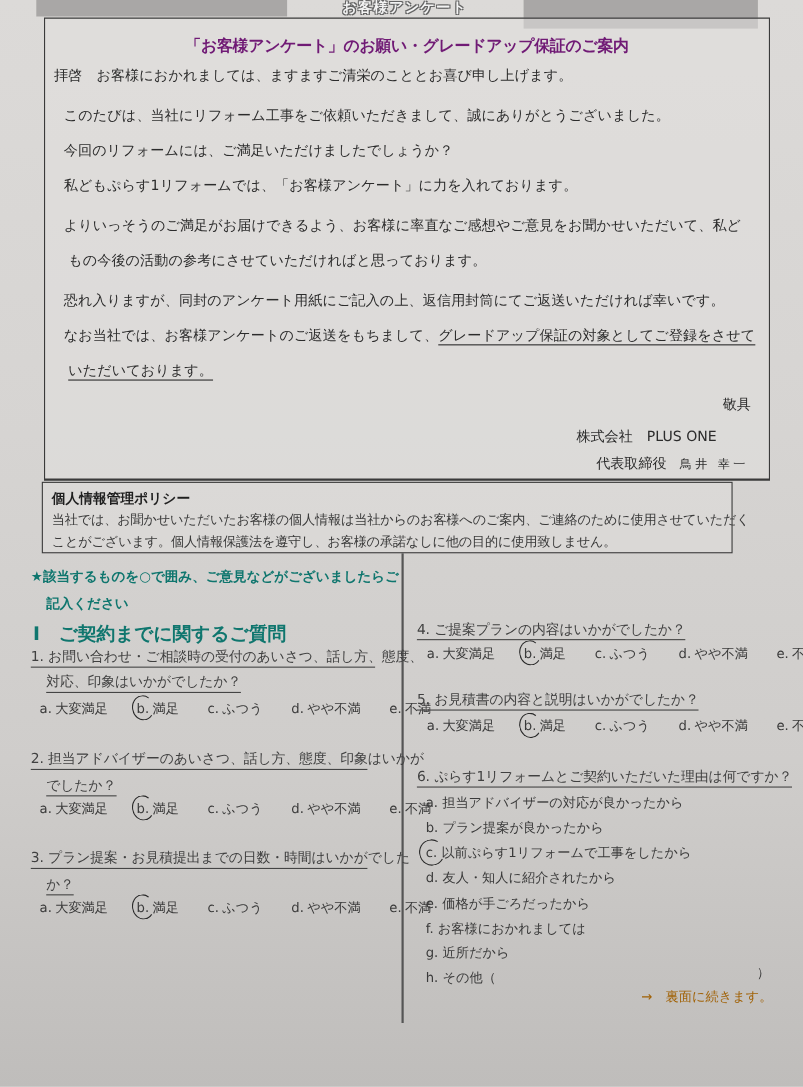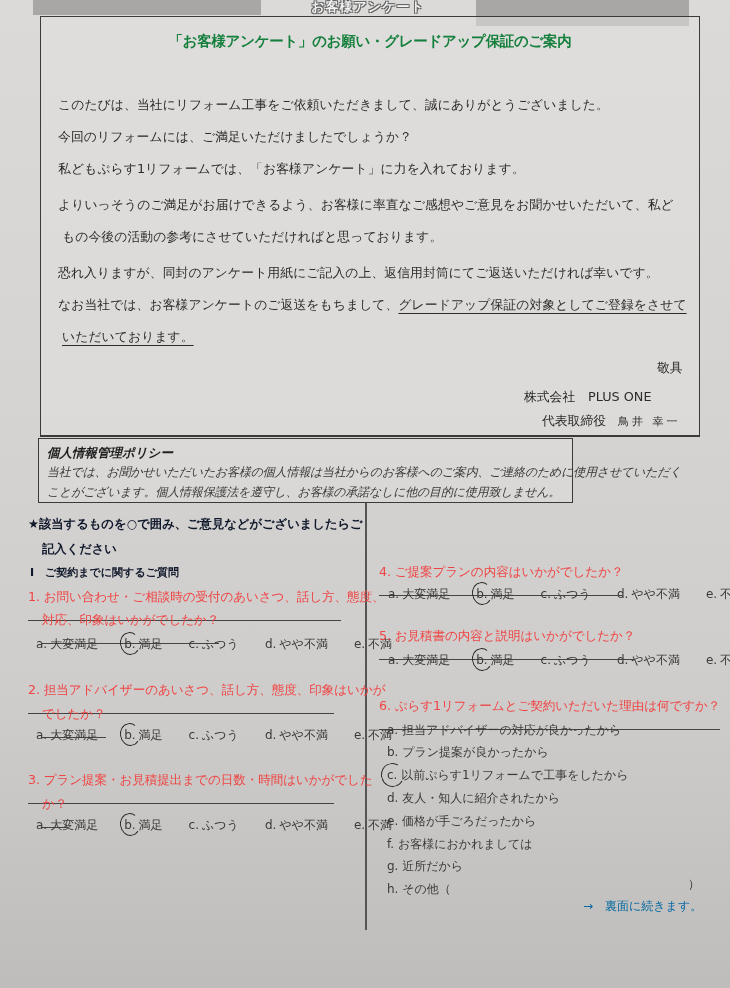--- a/index.html
+++ b/index.html
@@ -29,89 +29,89 @@
     }
 
     
     .letter-box {
       position: absolute; left: 40px; top: 16px; width: 660px; height: 421px;
       border: 1.5px solid #3a3a3a; border-bottom-width: 2px;
       background: rgba(226,224,222,0.55);
     }
     .letter-title {
       position: absolute; left: 0; top: 15px; width: 100%; text-align: center;
-      font-size: 14.5px; font-weight: bold; color: #15803d; letter-spacing: -0.3px;
+      font-size: 14.5px; font-weight: bold; color: #701a75; letter-spacing: -0.3px;
     }
     .letter-line {
       position: absolute; font-size: 12.8px; color: #2c2c2c; white-space: nowrap; letter-spacing: 0.1px;
     }
     .ul { text-decoration: underline; text-underline-offset: 4px; text-decoration-thickness: 1px; }
     .closing { position: absolute; font-size: 12.8px; color: #2c2c2c; white-space: nowrap; }
     .sign { font-family: "DejaVu Serif", serif; font-size: 11px; letter-spacing: 3px; }
 
     
     .privacy-box {
-      position: absolute; left: 38px; top: 438px; width: 535px; height: 65px;
+      position: absolute; left: 38px; top: 438px; width: 628px; height: 65px;
       border: 1.5px solid #3a3a3a;
       background: rgba(226,224,222,0.45);
-      font-style: italic;
     }
     .privacy-title {
       position: absolute; left: 8px; top: 6px; font-size: 12.5px; font-weight: bold; color: #1f1f1f;
     }
     .privacy-line {
       position: absolute; left: 8px; font-size: 12px; color: #3a3a3a; white-space: nowrap; letter-spacing: -0.2px;
     }
 
     
     .col-divider {
       position: absolute; left: 365px; top: 503px; width: 1.5px; height: 427px; background: #555;
     }
 
     
-    .q-text { position: absolute; font-size: 11px; color: #2c2c2c; white-space: nowrap; }
-    .q-bold { font-weight: bold; color: #0f172a; }
+    .q-text { position: absolute; font-size: 17px; color: #2c2c2c; white-space: nowrap; }
+    .q-bold { font-weight: bold; color: #0f766e; }
     .q-head {
-      position: absolute; font-size: 12.6px; color: #ef4444; white-space: nowrap;
-      border-bottom: 1.5px solid #444; padding-bottom: 14px; letter-spacing: -0.1px;
+      position: absolute; font-size: 12.6px; color: #404040; white-space: nowrap;
+      border-bottom: 1.5px solid #444; padding-bottom: 0; letter-spacing: -0.1px;
     }
     .opts { position: absolute; font-size: 12px; color: #3a3a3a; white-space: nowrap; display: flex; gap: 16px; }
     .opt { display: inline-block; margin-right: 10px; position: relative; }
     .opt .letter { margin-right: 3px; }
     .opt.circled .letter::before {
       content: ""; position: absolute; left: -4px; top: -4px; width: 18px; height: 21px;
       border: 1.3px solid #2a2a2a; border-radius: 50%;
       border-right-color: transparent;
       transform: rotate(-10deg);
     }
     .reason { position: absolute; font-size: 12px; color: #3a3a3a; white-space: nowrap; text-align: right; }
     .reason.circled .letter { position: relative; }
     .reason.circled .letter::before {
       content: ""; position: absolute; left: -6px; top: -5px; width: 21px; height: 22px;
       border: 1.3px solid #2a2a2a; border-radius: 50%;
       border-right-color: transparent;
       transform: rotate(-15deg);
     }
     .paren-close { position: absolute; left: 688px; top: 876px; font-size: 12px; color: #3a3a3a; }
-    .continue { position: absolute; left: 583px; top: 898px; font-size: 12px; color: #0369a1; white-space: nowrap; }
+    .continue { position: absolute; left: 583px; top: 898px; font-size: 12px; color: #a16207; white-space: nowrap; }
 
     
     .ghost { position: absolute; color: rgba(110,110,110,0.18); font-size: 16px; white-space: nowrap; }
   </style>
 </head>
 <body>
 
 <div class="page">
 
   <div class="hdr-bar-left"></div>
   <div class="hdr-bar-right"></div>
   <div class="hdr-title">お客様アンケート</div>
 
   <div class="letter-box">
     <div class="letter-title">「お客様アンケート」のお願い・グレードアップ保証のご案内</div>
+    <div class="letter-line" style="left:8px; top:44px;">拝啓　お客様におかれましては、ますますご清栄のこととお喜び申し上げます。</div>
     <div class="letter-line" style="left:17px; top:112px;">今回のリフォームには、ご満足いただけましたでしょうか？</div>
     <div class="letter-line" style="left:17px; top:80px;">このたびは、当社にリフォーム工事をご依頼いただきまして、誠にありがとうございました。</div>
     <div class="letter-line" style="left:17px; top:144px;">私どもぷらす1リフォームでは、「お客様アンケート」に力を入れております。</div>
     <div class="letter-line" style="left:17px; top:180px;">よりいっそうのご満足がお届けできるよう、お客様に率直なご感想やご意見をお聞かせいただいて、私ど</div>
     <div class="letter-line" style="left:21px; top:212px;text-align:right;">もの今後の活動の参考にさせていただければと思っております。</div>
     <div class="letter-line" style="left:17px; top:248px;">恐れ入りますが、同封のアンケート用紙にご記入の上、返信用封筒にてご返送いただければ幸いです。</div>
     <div class="letter-line" style="left:17px; top:280px;">
       <span>なお当社では、お客様アンケートのご返送をもちまして、</span><span class="ul">グレードアップ保証の対象としてご登録をさせて</span>
     </div>
     <div class="letter-line ul" style="left:21px; top:312px;">いただいております。</div>

